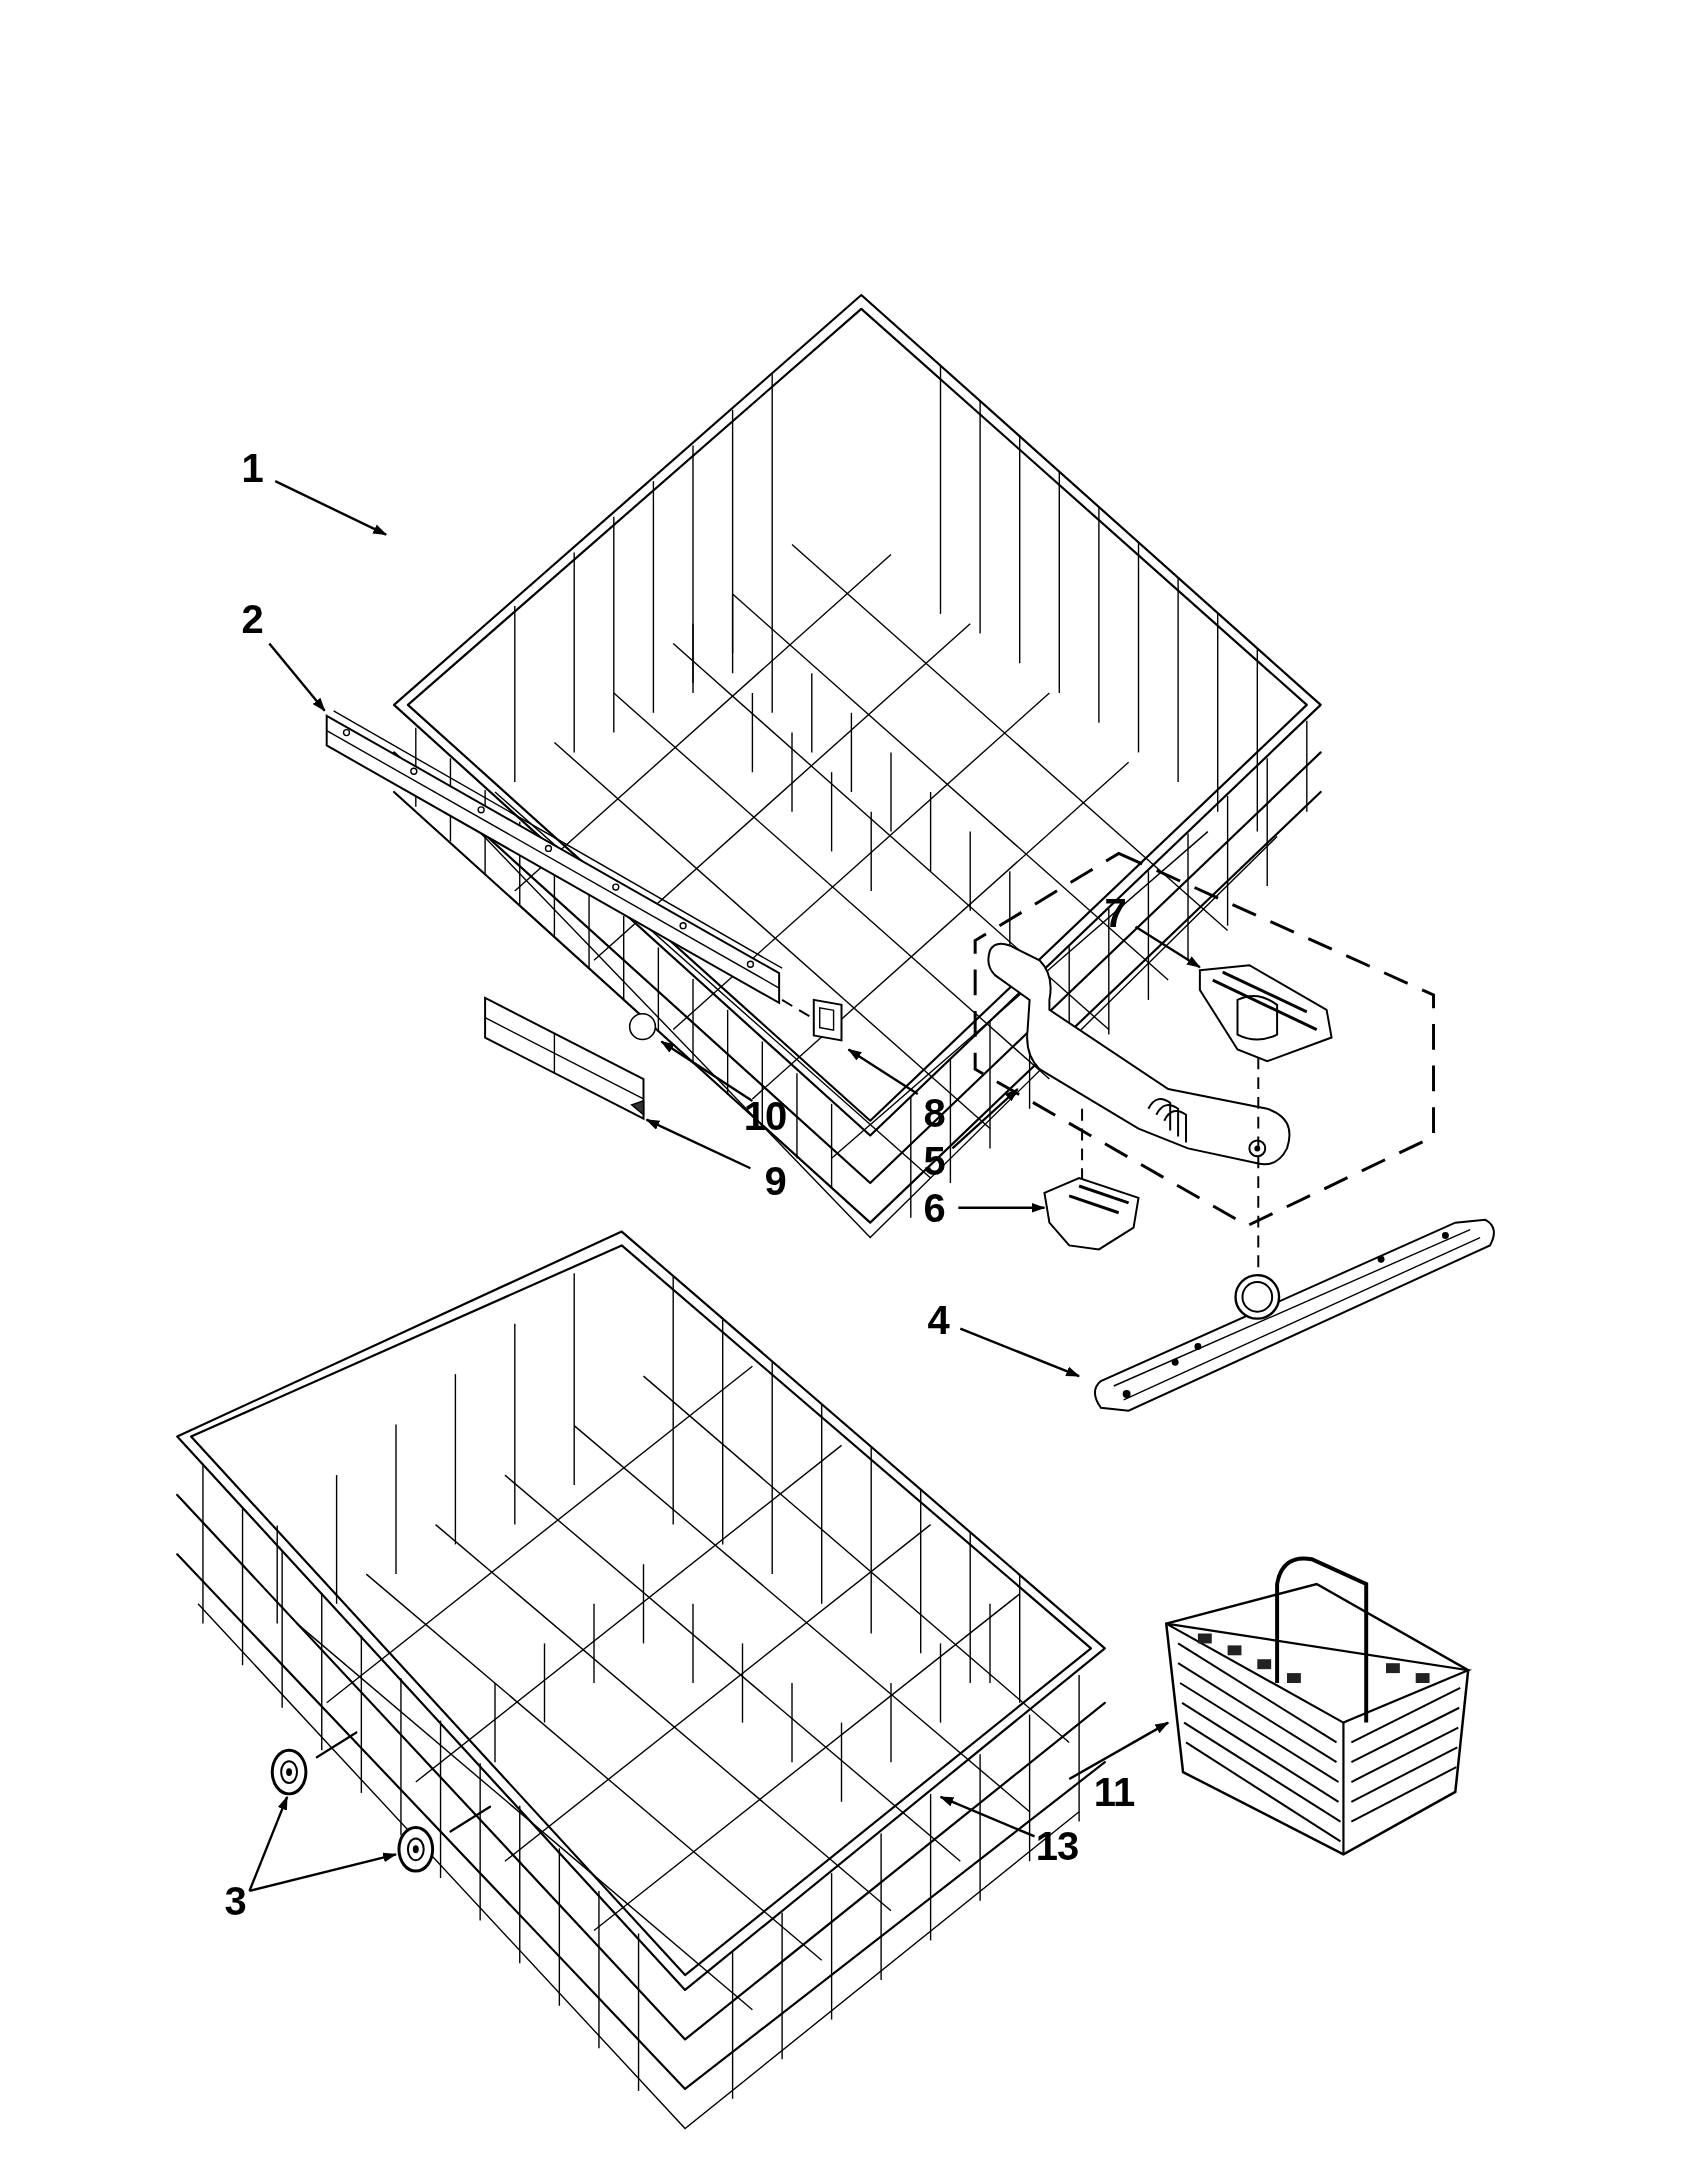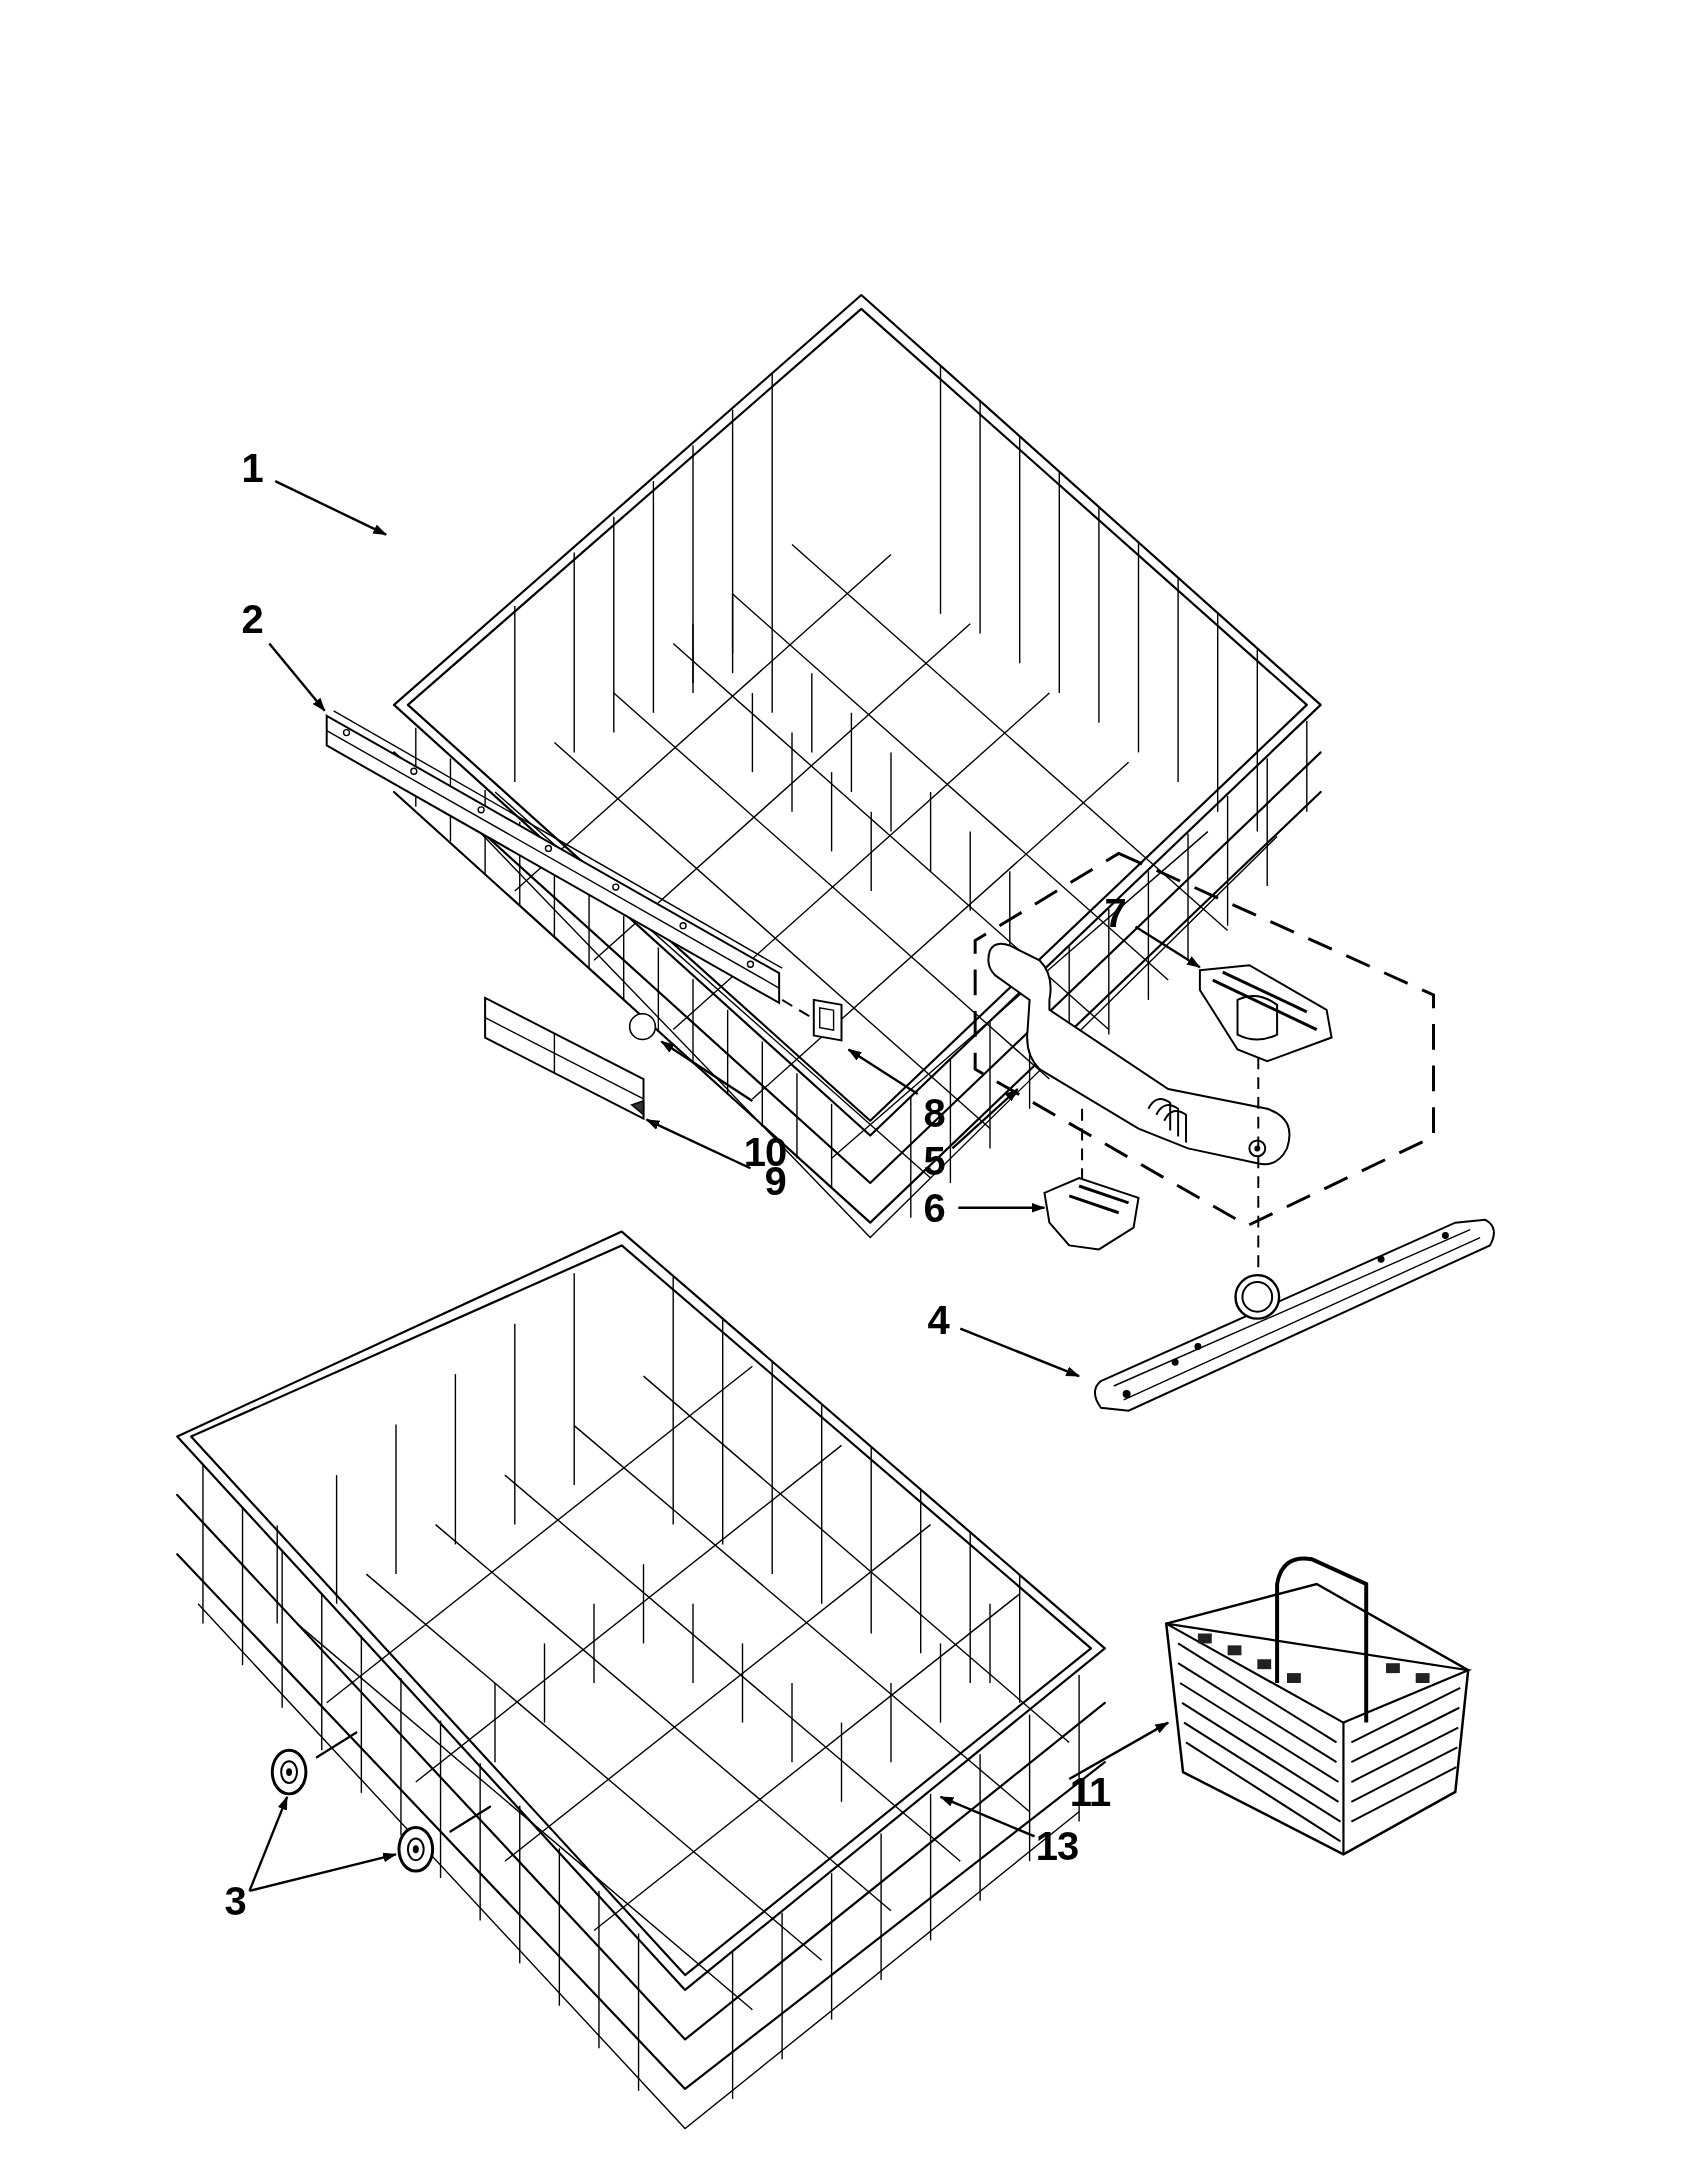--- a/index.html
+++ b/index.html
@@ -332,16 +332,16 @@
 
 <div class="callout" style="left:252px;top:468px;">1</div>
 <div class="callout" style="left:252px;top:619px;">2</div>
 <div class="callout" style="left:235px;top:1901px;">3</div>
 <div class="callout" style="left:938px;top:1320px;">4</div>
 <div class="callout" style="left:934px;top:1161px;">5</div>
 <div class="callout" style="left:934px;top:1208px;">6</div>
 <div class="callout" style="left:1115px;top:913px;">7</div>
 <div class="callout" style="left:934px;top:1113px;">8</div>
 <div class="callout" style="left:775px;top:1181px;">9</div>
-<div class="callout" style="left:765px;top:1116px;margin-top:36px;">10</div>
-<div class="callout" style="left:1090px;top:1792px;">11</div>
+<div class="callout" style="left:765px;top:1116px;">10</div>
+<div class="callout" style="left:1114px;top:1792px;">11</div>
 <div class="callout" style="left:1057px;top:1846px;">13</div>
 
 
 </body></html>

